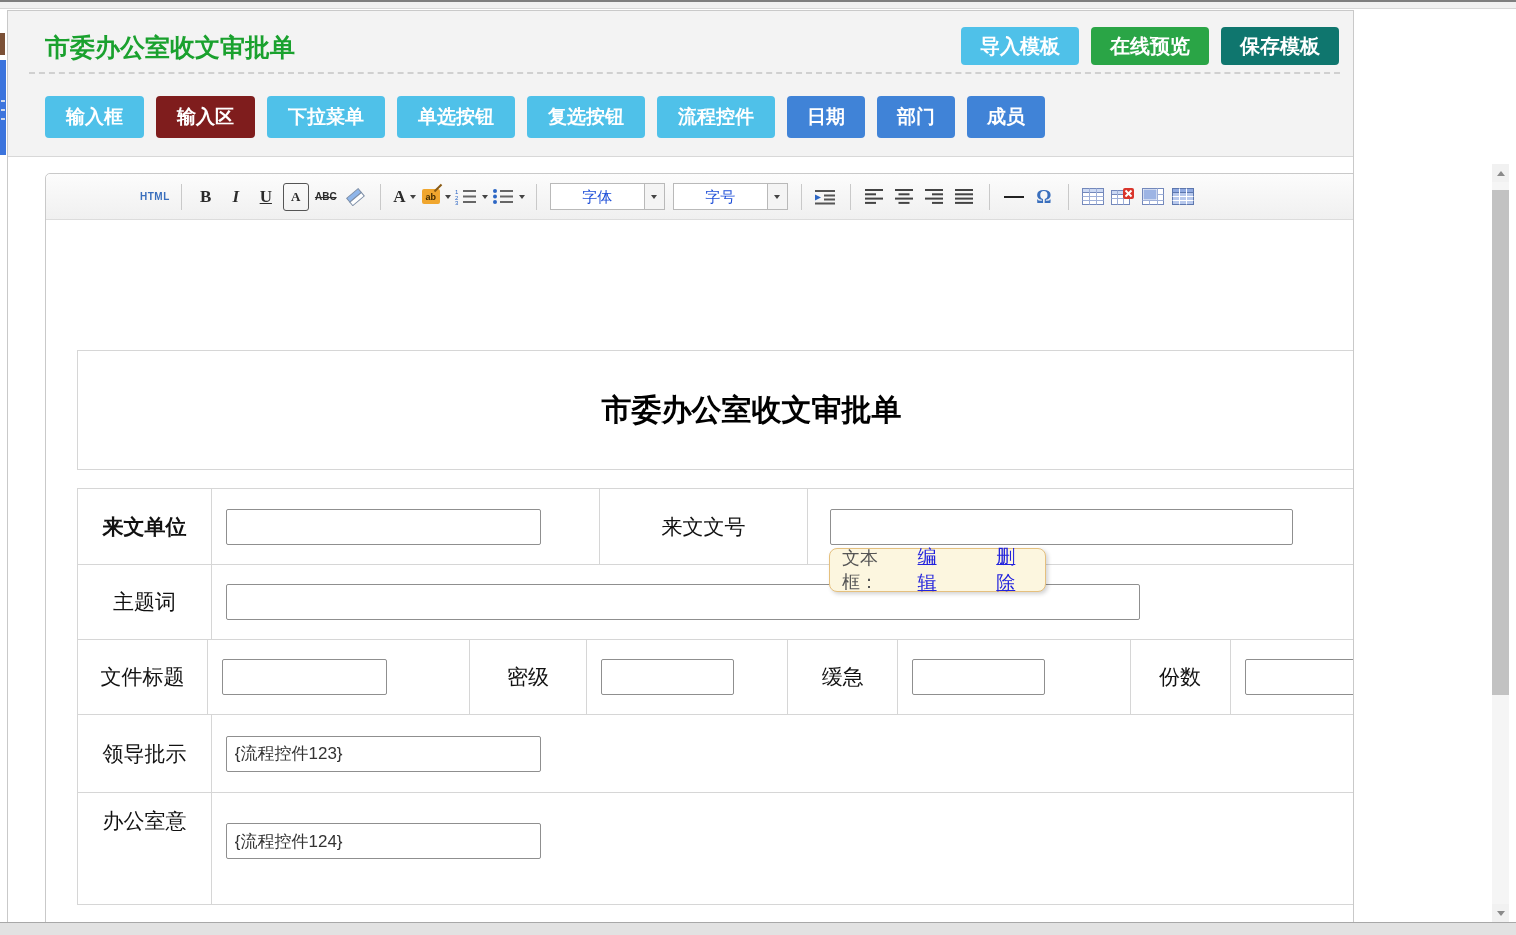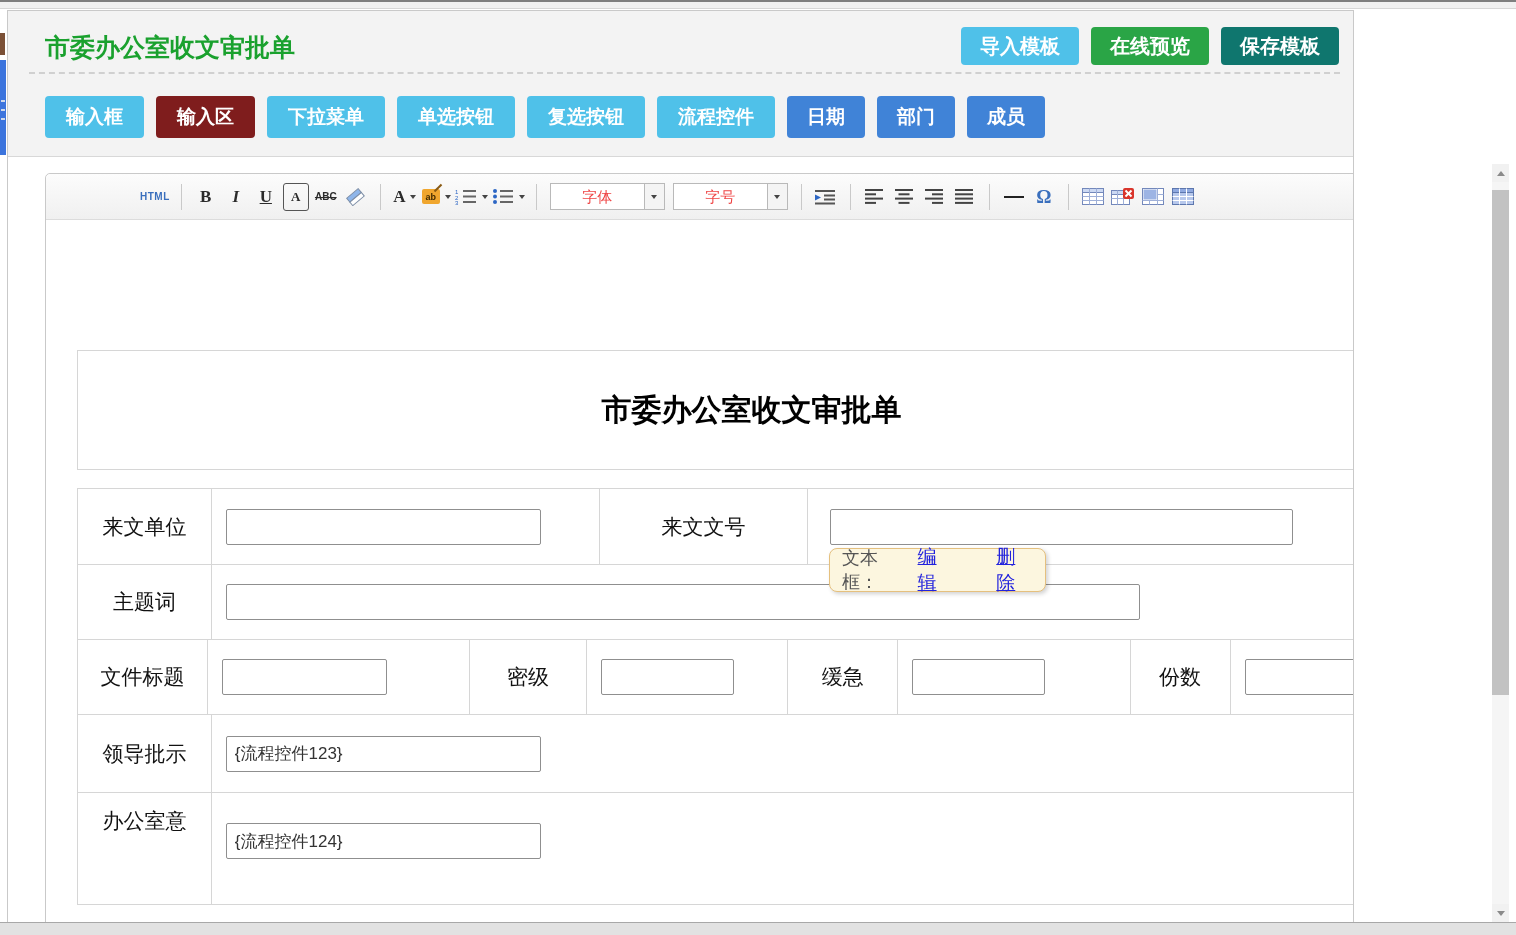--- a/index.html
+++ b/index.html
@@ -44,21 +44,21 @@
   .t-u { text-decoration:underline; }
   .t-boxa { font-size:13px; border:1px solid #555; padding:0 3px; line-height:15px; }
   .t-abc { font-size:10px; font-weight:bold; text-decoration:line-through; }
   .sep { width:1px; height:26px; background:#c9c9c9; margin:0 9px; }
   .caret { width:0; height:0; border-left:3.5px solid transparent; border-right:3.5px solid transparent;
     border-top:4px solid #444; margin-left:5px; }
   .hl-box { width:18px; height:15px; background:#f0a62e; border-radius:2px; color:#402a00;
     font-size:9px; font-weight:bold; display:flex; align-items:center; justify-content:center; position:relative; }
   .hl-box i { position:absolute; right:-3px; top:-2px; width:10px; height:2px; background:#8a5a13; transform:rotate(-45deg); }
   .combo { width:115px; height:27px; background:#fff; border:1px solid #b9b9b9; display:flex; margin:0 4px; }
-  .combo-text { flex:1; text-align:center; font-size:15px; color:#ef4444; line-height:25px; }
+  .combo-text { flex:1; text-align:center; font-size:15px; color:#1d4ed8; line-height:25px; }
   .combo-btn { width:20px; border-left:1px solid #b9b9b9; display:flex; align-items:center; justify-content:center; background:#f4f4f4; }
   .t-hr { width:20px; height:2px; background:#222; }
   .t-omega { font-size:19px; font-weight:bold; color:#3a6fbd; font-family:"Liberation Serif",serif; }
   .t-full { position:absolute; right:10px; }
 
   
   .content { position:relative; padding:130px 0 0 31px; background:#fff; }
   .doc-title-box { width:1349px; height:120px; border:1px solid #d6d6d6; margin-bottom:18px;
     display:flex; align-items:center; justify-content:center;
     font-size:30px; font-weight:bold; color:#000; }
@@ -293,21 +293,21 @@
             <rect x="9" y="14.5" width="6" height="2" fill="#9099a8"></rect>
             <rect x="6.5" y="16.5" width="11" height="2" fill="#b6bcc6"></rect>
           </svg>
       </span>
     </div>
 
     <div class="content">
       <div class="doc-title-box">市委办公室收文审批单</div>
       <div class="form-table">
           <div class="trow" style="height: 75px;">
-            <div class="tcell tlabel" style="width: 133px;">来文单位</div>
+            <div class="tcell tlabel" style="width: 133px; font-weight: bold;">来文单位</div>
             <div class="tcell tinput" style="width: 389px;">
               <input type="text" class="fi" style="width: 315px; margin-left: 14px;">
             </div>
             <div class="tcell tlabel" style="width: 208px;">来文文号</div>
             <div class="tcell tinput" style="width: 619px;">
               <input type="text" class="fi" style="width: 463px; margin-left: 22px;">
             </div>
           </div>
           <div class="trow" style="height: 75px;">
             <div class="tcell tlabel" style="width: 133px;">主题词</div>

